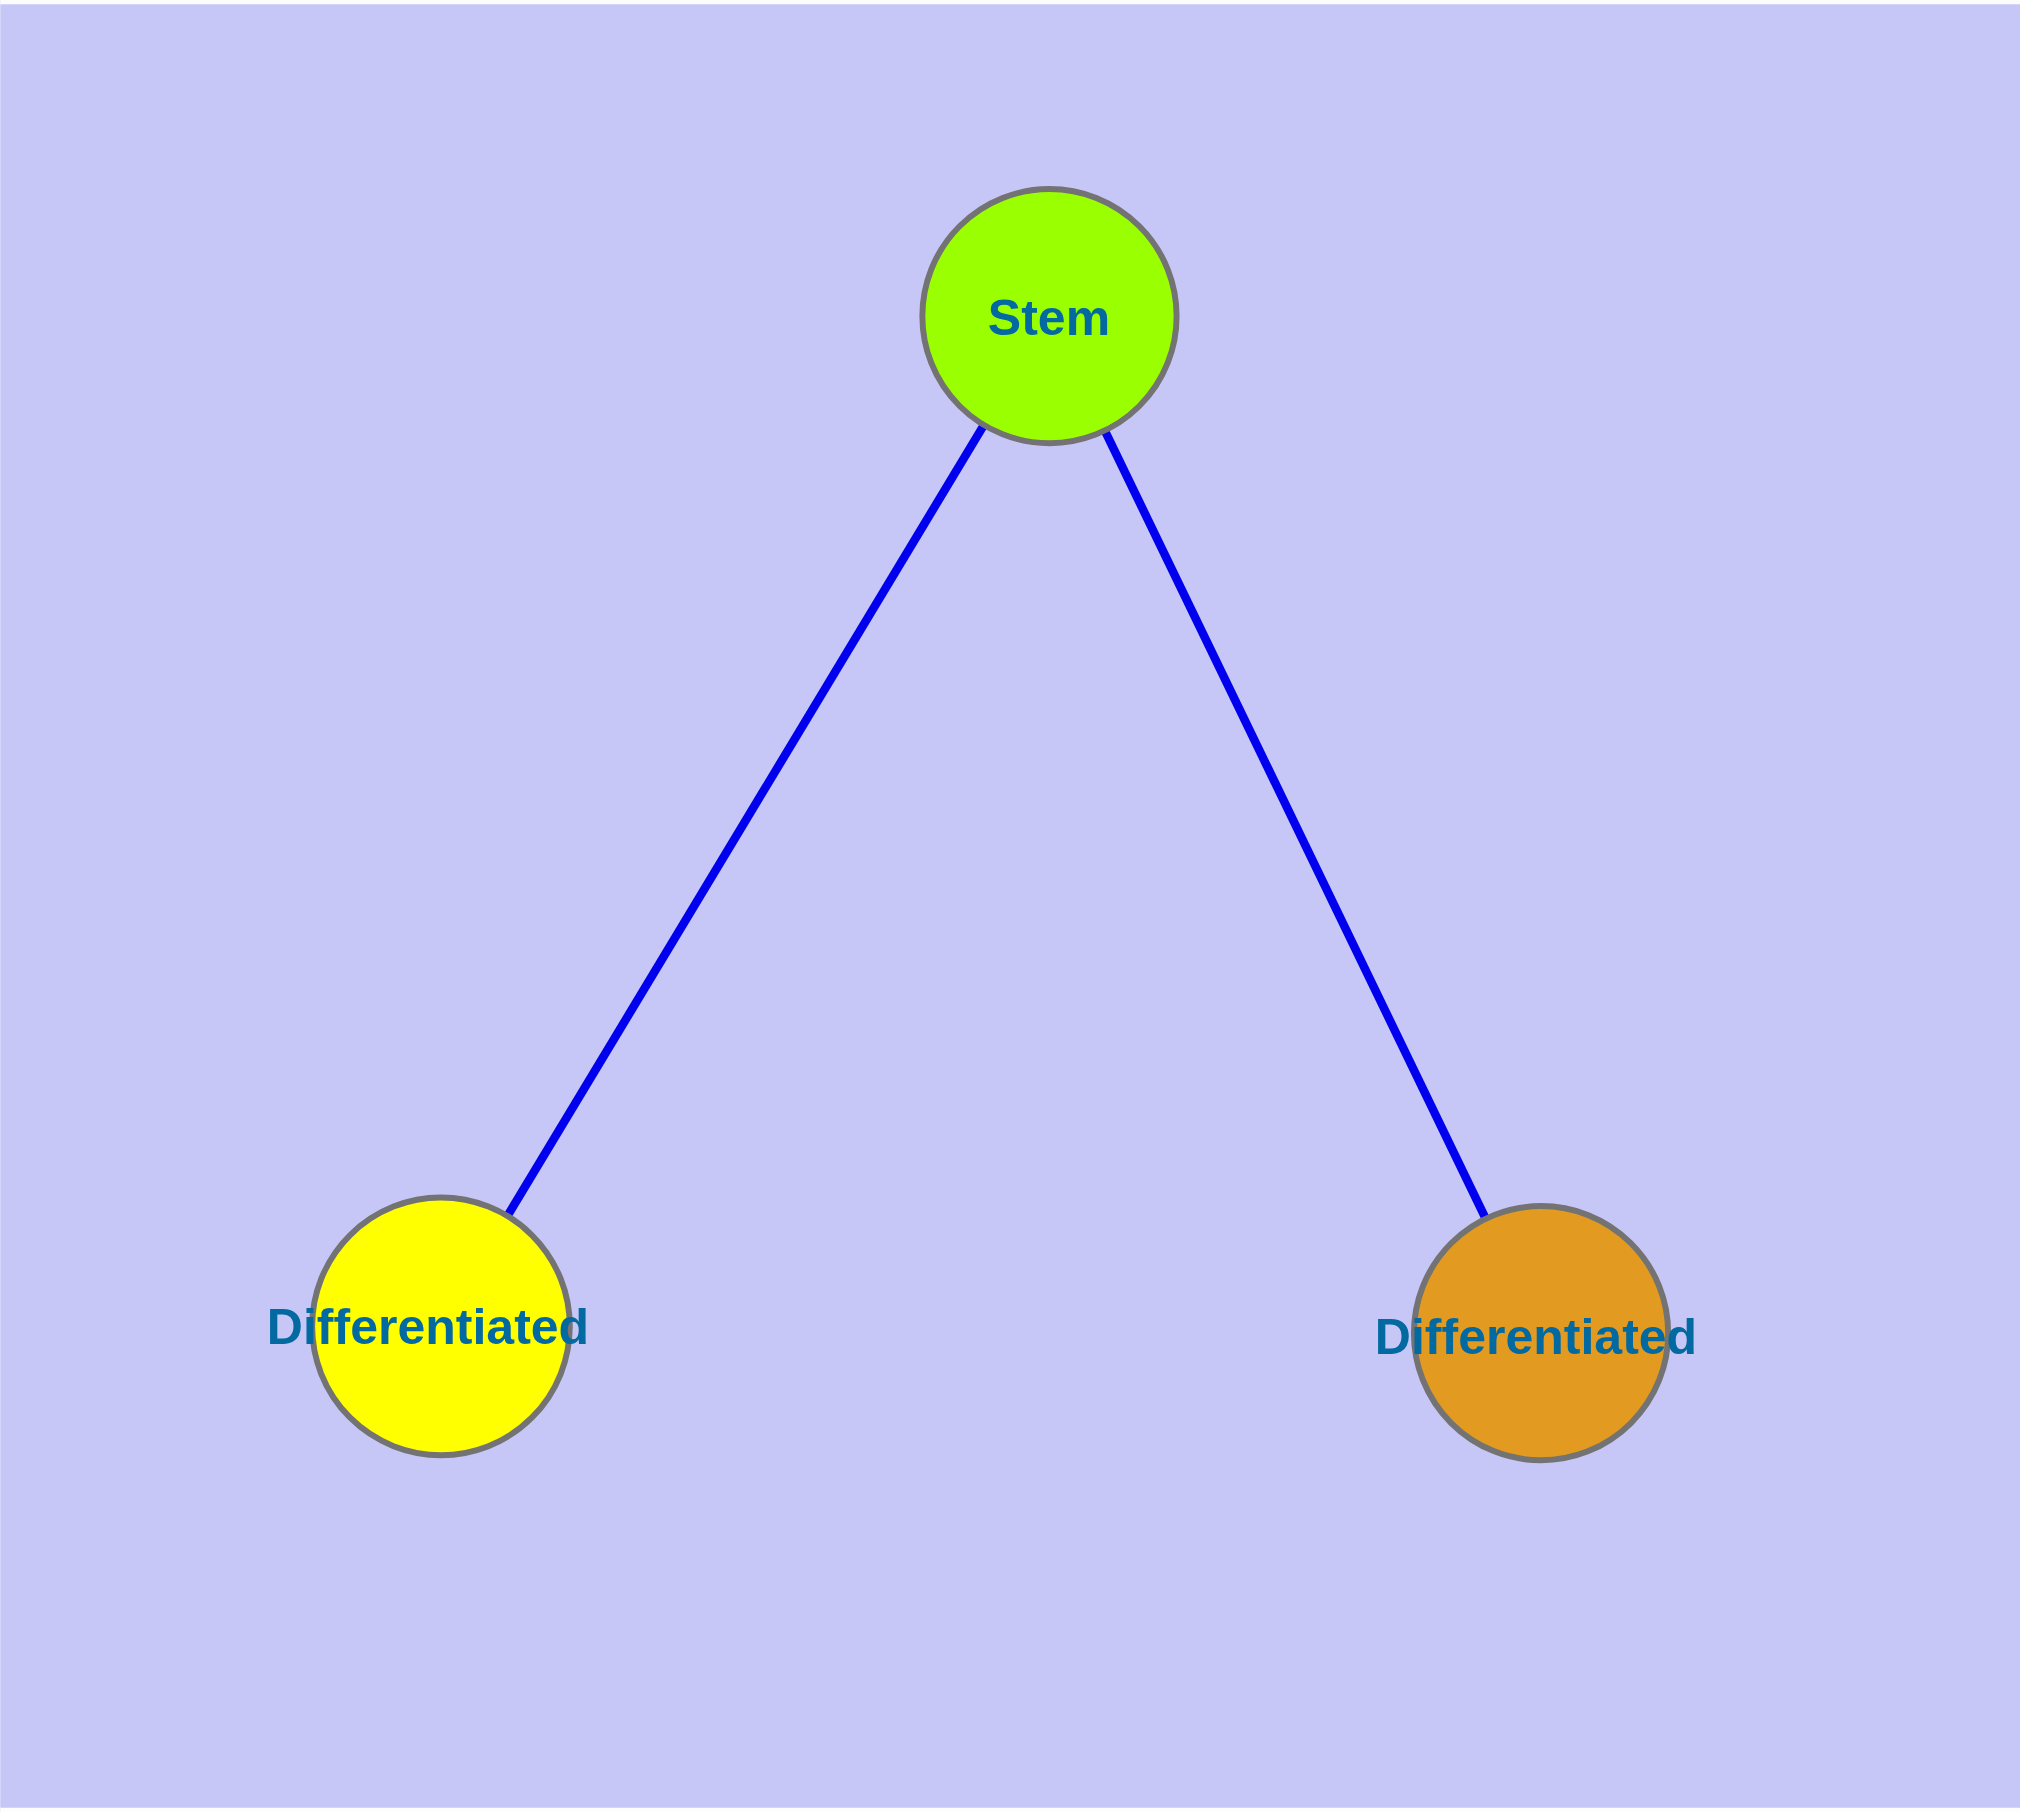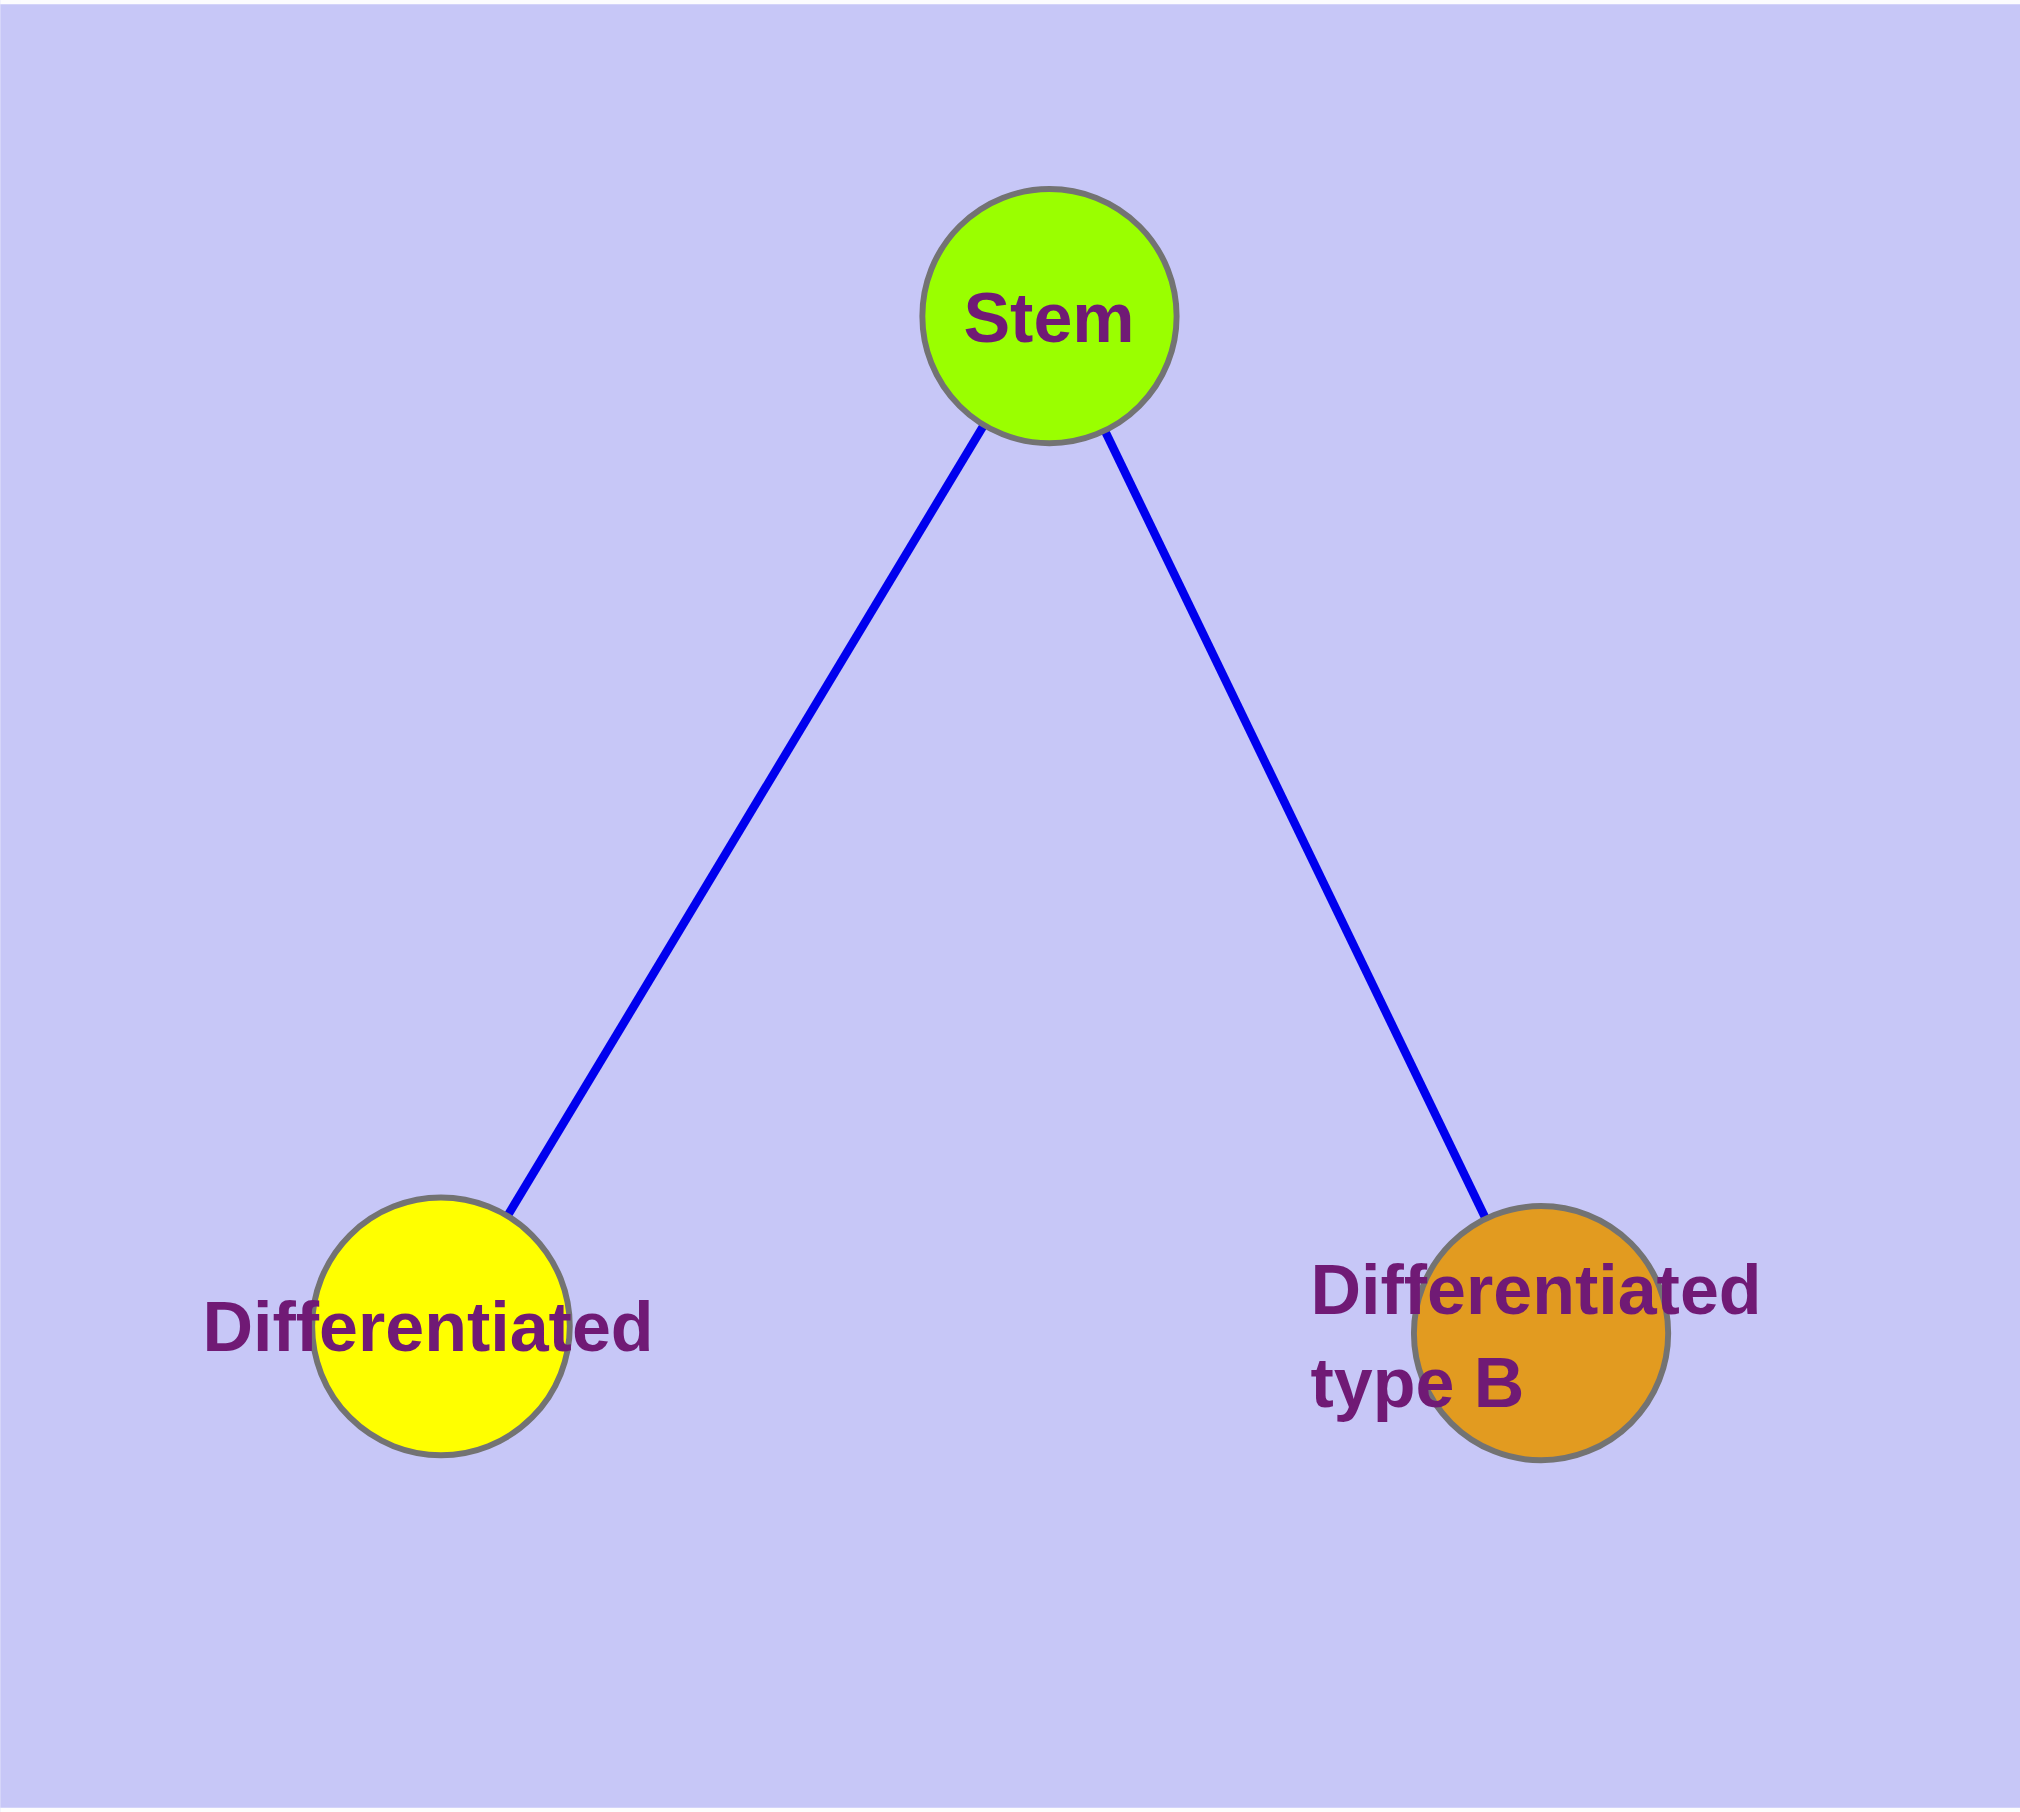--- a/index.html
+++ b/index.html
@@ -28,25 +28,25 @@
   .edge {
     stroke-width: 10px;
     fill: none;
   }
   .node-circle {
     stroke-width: 7px;
   }
   .node-label {
     position: absolute;
     transform: translate(-50%, -50%);
-    text-align: left;
+    text-align: center;
     font-weight: bold;
-    font-size: 70px;
+    font-size: 50px;
     line-height: 93px;
-    color: #701a75;
+    color: #0369a1;
     white-space: nowrap;
     letter-spacing: 0;
   }
 </style>
 </head>
 <body>
 
 <div class="canvas">
 
   <svg class="graph-svg" viewBox="0 0 2384 2138">
@@ -65,17 +65,16 @@
   </svg>
 
   <div class="node-label" style="left:1049px; top:318px;">Stem</div>
 
   <div class="node-label" style="left:428px; top:1327px;">
     <div>Differentiated</div>
   </div>
 
   <div class="node-label" style="left:1536px; top:1337px;">
     <div>Differentiated</div>
-    <div>type B</div>
   </div>
 
 </div>
 
 
 </body></html>

